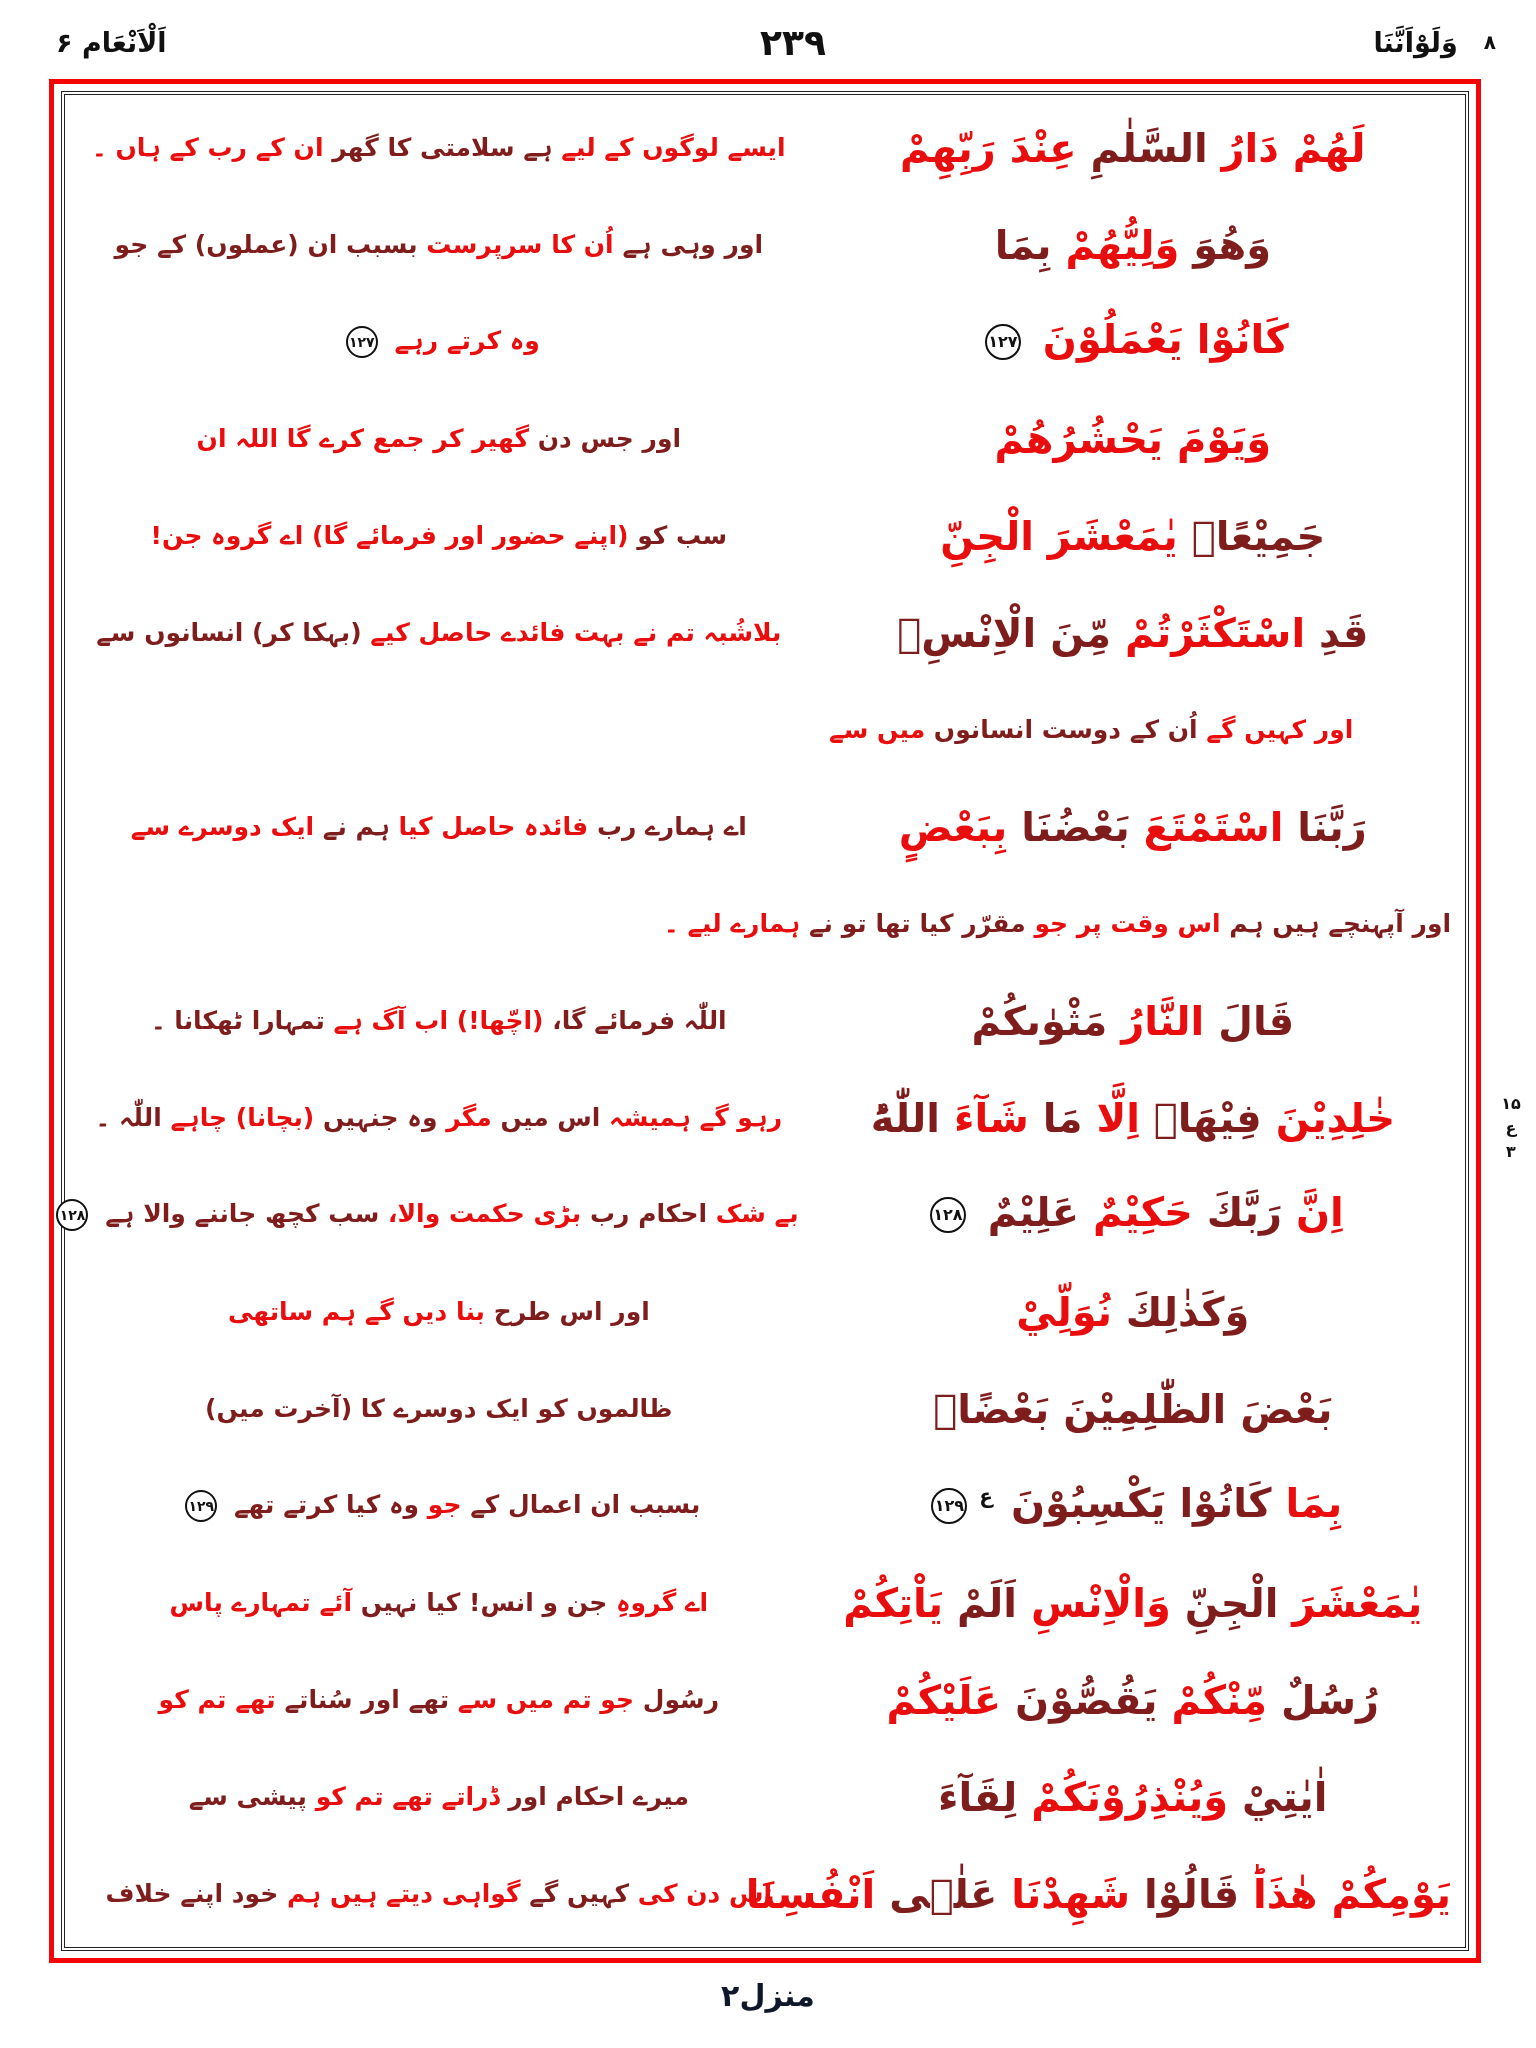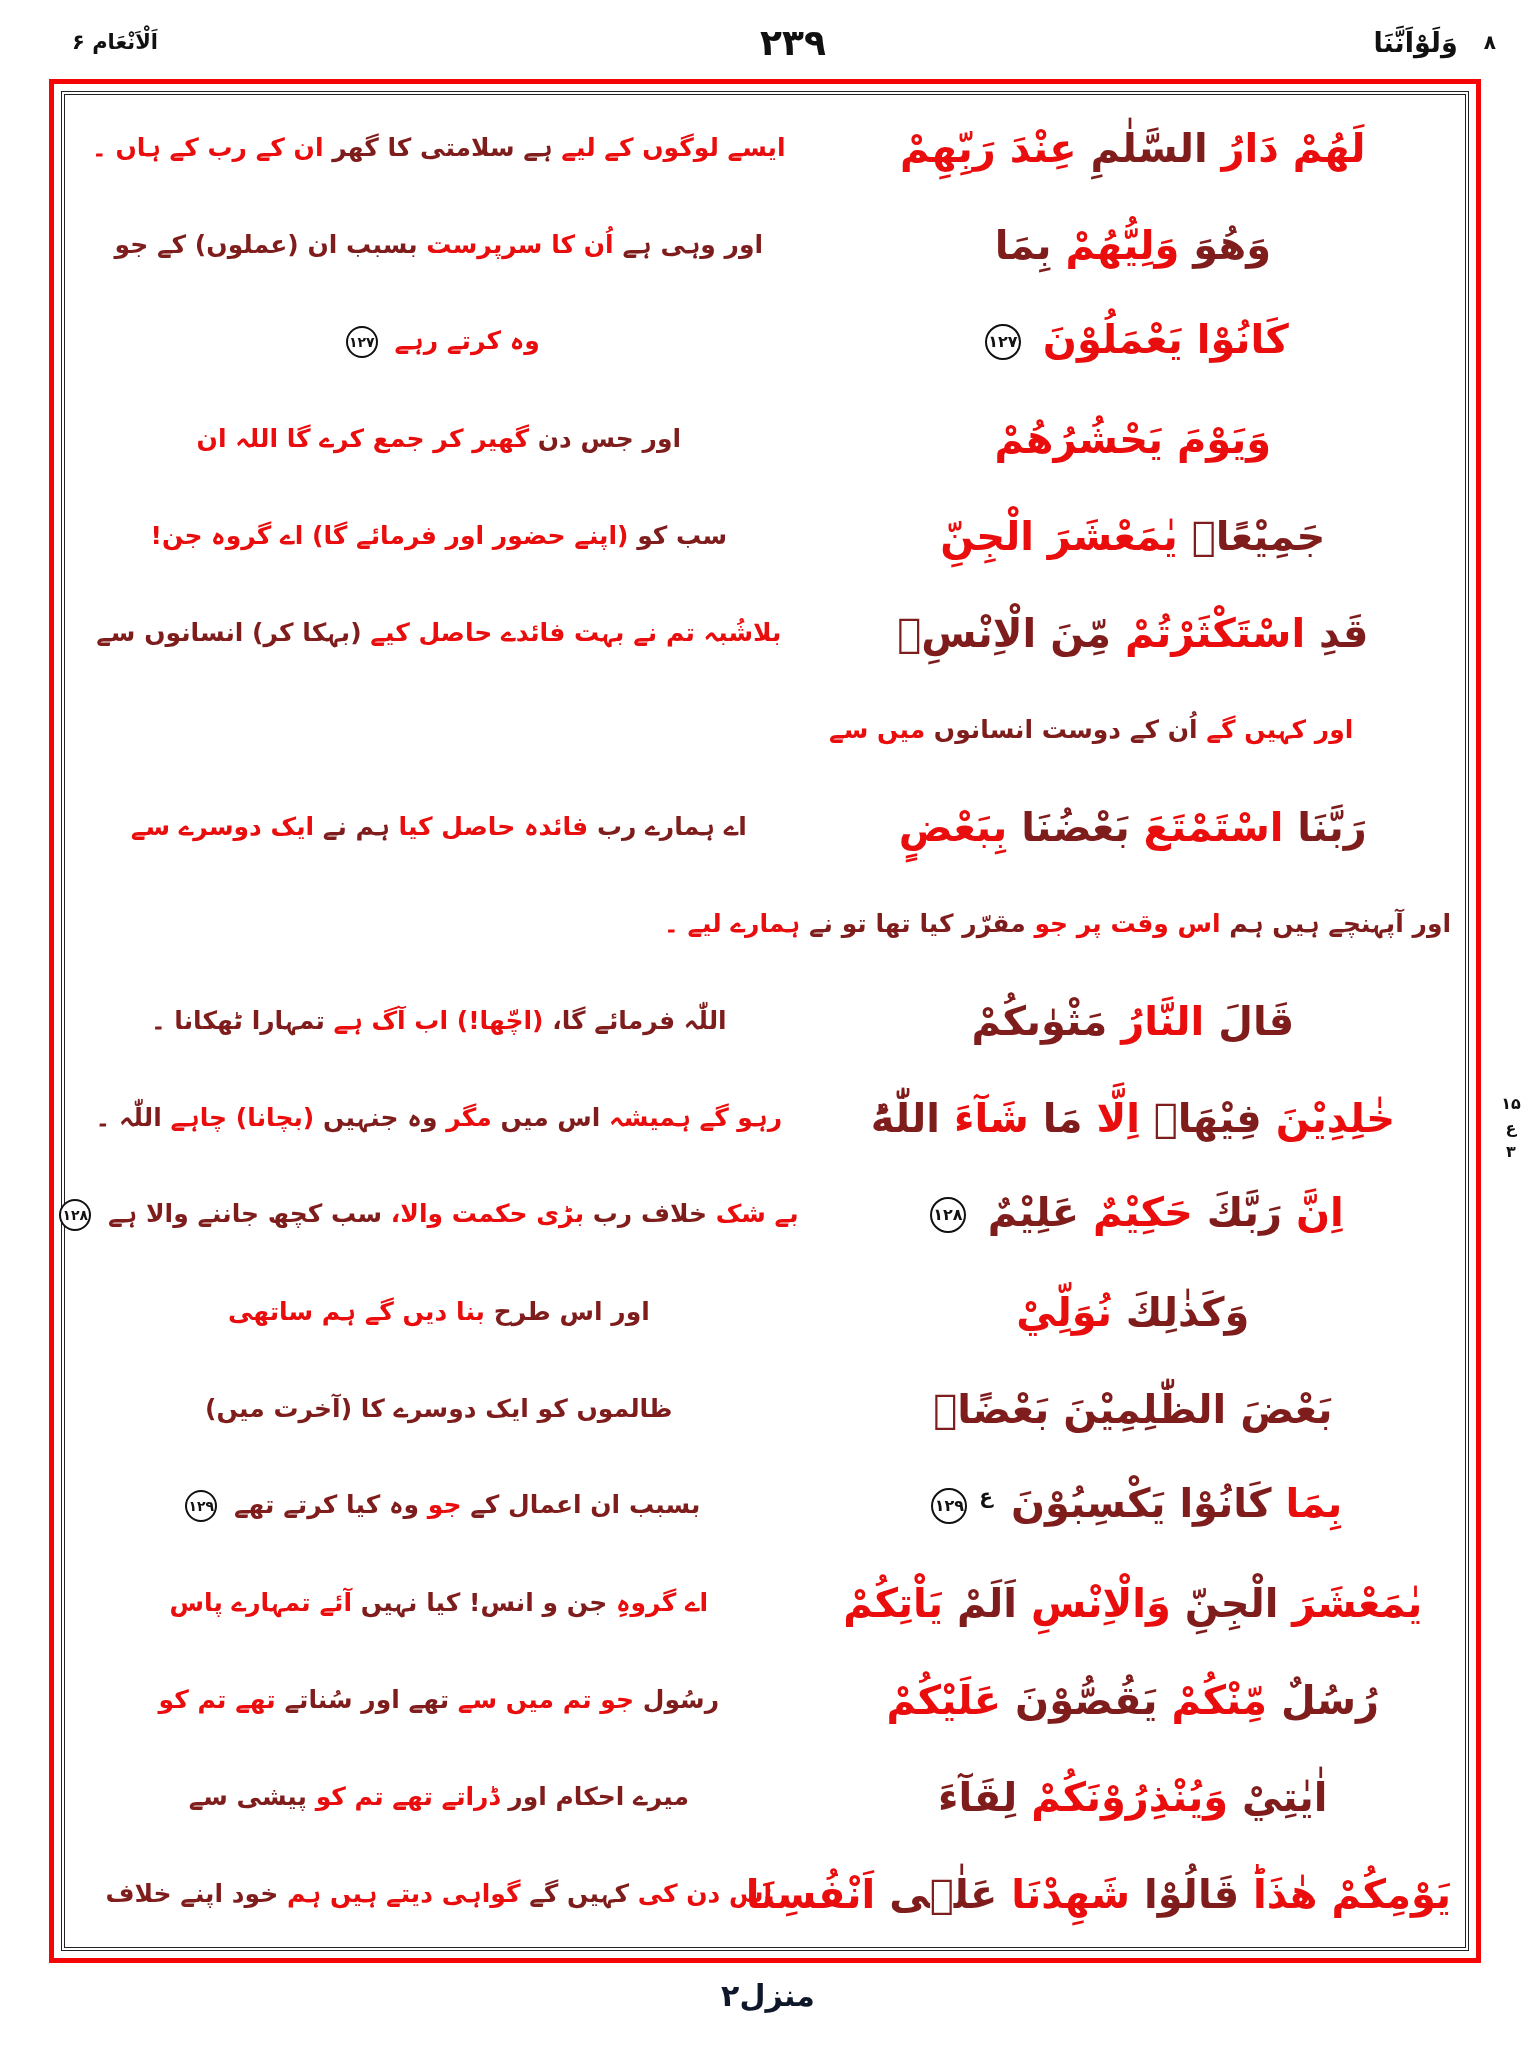--- a/index.html
+++ b/index.html
@@ -3,21 +3,21 @@
 <meta charset="utf-8">
 <style>
   html,body{margin:0;padding:0;}
   body{
     width:1536px;height:2048px;position:relative;background:#ffffff;
     font-family:"DejaVu Sans",sans-serif;overflow:hidden;
   }
   
   .hdr{position:absolute;top:12px;left:40px;right:40px;height:60px;
        display:flex;align-items:center;justify-content:space-between;direction:ltr;}
-  .hdr-left{font-size:21px;font-weight:700;color:#111;margin-left:32px;}
+  .hdr-left{font-size:27px;font-weight:700;color:#111;margin-left:16px;}
   .hdr-center{position:absolute;left:50%;transform:translateX(-50%);
        font-size:36px;font-weight:700;color:#111;margin-left:25px;}
   .hdr-right{font-size:27px;font-weight:700;color:#111;display:flex;gap:26px;align-items:center;}
   .hdr-right .juz-num{font-size:20px;font-weight:700;}
   
   .frame{position:absolute;left:49px;top:79px;width:1432px;height:1884px;
          border:5px solid #f40606;box-sizing:border-box;background:#fff;}
   .frame-inner{position:absolute;left:7px;top:7px;right:7px;bottom:7px;
          border:4px double #222;box-sizing:border-box;}
   
@@ -95,21 +95,21 @@
         <div class="row">
           <div class="col arabic" dir="rtl"><span class="blk">قَالَ </span><span class="red">النَّارُ </span><span class="blk">مَثْوٰىكُمْ </span></div>
           <div class="col urdu" dir="rtl"><span class="blk">اللّٰہ فرمائے گا، </span><span class="red">(اچّھا!) اب آگ ہے </span><span class="blk">تمہارا ٹھکانا ۔ </span></div>
         </div>
         <div class="row">
           <div class="col arabic" dir="rtl"><span class="red">خٰلِدِيْنَ </span><span class="blk">فِيْهَاۤ </span><span class="red">اِلَّا </span><span class="blk">مَا </span><span class="red">شَآءَ </span><span class="blk">اللّٰهُؕ </span></div>
           <div class="col urdu" dir="rtl"><span class="red">رہو گے ہمیشہ </span><span class="blk">اس میں </span><span class="red">مگر </span><span class="blk">وہ جنہیں </span><span class="red">(بچانا) چاہے </span><span class="blk">اللّٰہ ۔ </span></div>
         </div>
         <div class="row">
           <div class="col arabic" dir="rtl"><span class="red">اِنَّ </span><span class="blk">رَبَّكَ </span><span class="red">حَكِيْمٌ </span><span class="blk">عَلِيْمٌ </span><span class="aya">۱۲۸</span></div>
-          <div class="col urdu" dir="rtl"><span class="red">بے شک </span><span class="blk">خلاف رب </span><span class="red">بڑی حکمت والا، </span><span class="blk">سب کچھ جاننے والا ہے </span><span class="aya">۱۲۸</span></div>
+          <div class="col urdu" dir="rtl"><span class="red">بے شک </span><span class="blk">احکام رب </span><span class="red">بڑی حکمت والا، </span><span class="blk">سب کچھ جاننے والا ہے </span><span class="aya">۱۲۸</span></div>
         </div>
         <div class="row">
           <div class="col arabic" dir="rtl"><span class="blk">وَكَذٰلِكَ </span><span class="red">نُوَلِّيْ </span></div>
           <div class="col urdu" dir="rtl"><span class="blk">اور اس طرح </span><span class="red">بنا دیں گے ہم ساتھی </span></div>
         </div>
         <div class="row">
           <div class="col arabic" dir="rtl"><span class="blk">بَعْضَ الظّٰلِمِيْنَ بَعْضًاۢ </span></div>
           <div class="col urdu" dir="rtl"><span class="blk">ظالموں کو ایک دوسرے کا (آخرت میں) </span></div>
         </div>
         <div class="row">

